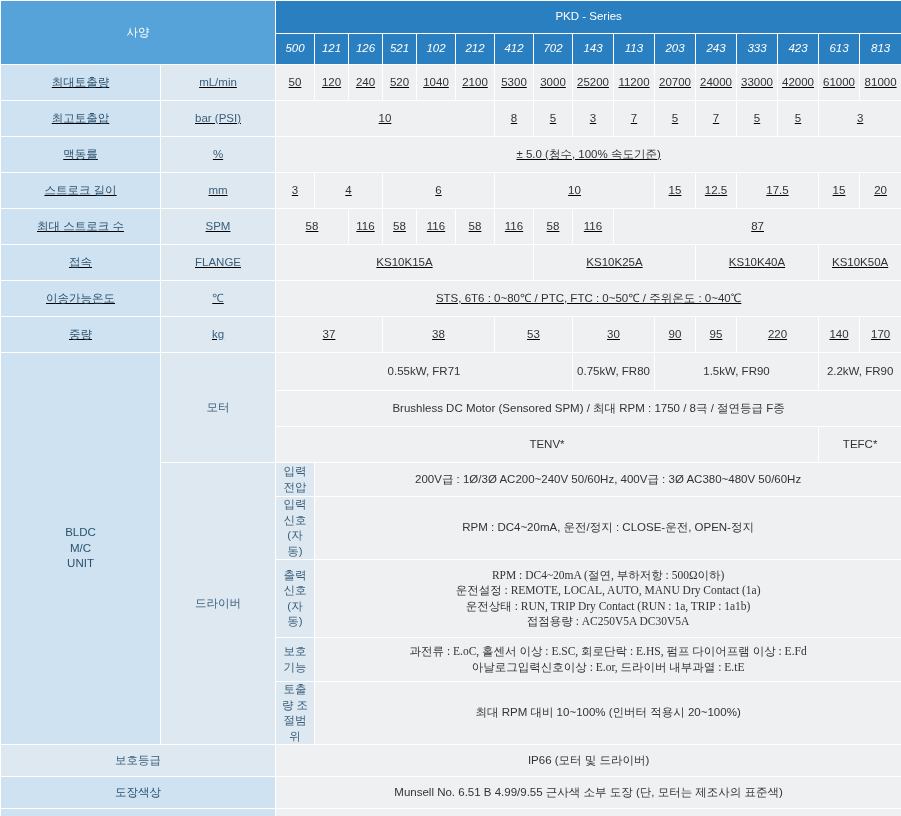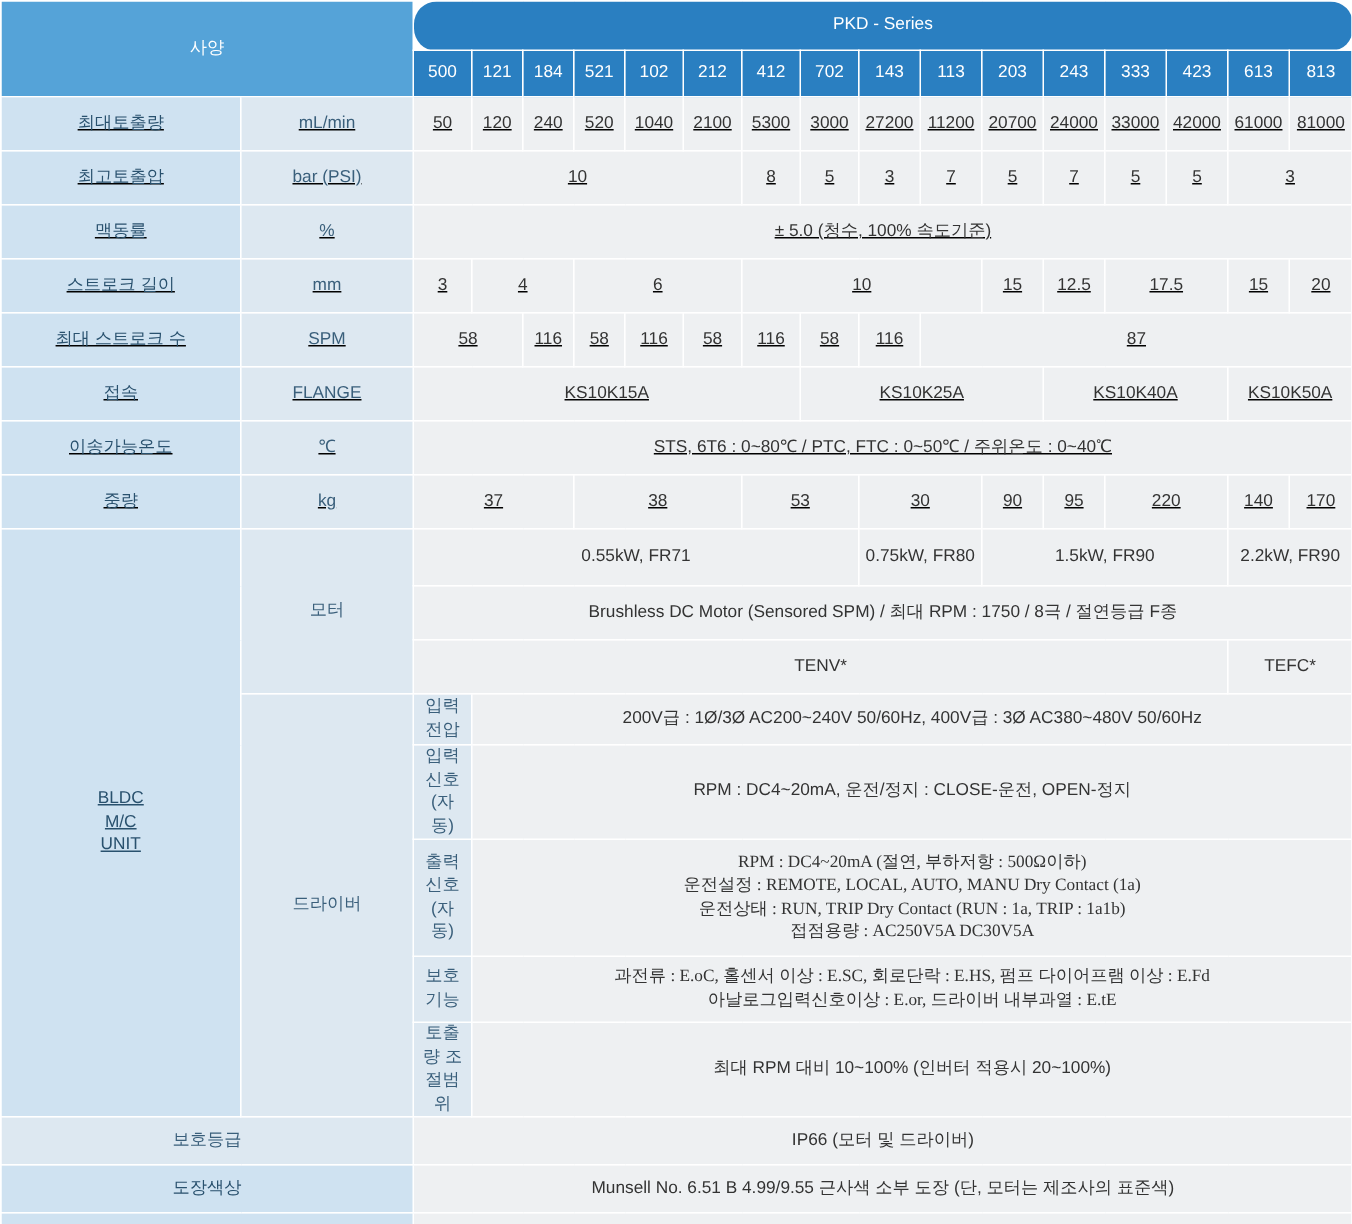--- a/index.html
+++ b/index.html
@@ -31,28 +31,28 @@
     font-weight: normal;
     line-height: 1.35;
   }
   
   .hdr-main {
     background: #2a7fc1 !important;
     color: #ffffff !important;
     font-size: 13px;
     font-weight: bold;
     height: 33px;
-    border-radius: 15px;
   }
   .hdr-sub {
     background: #2a7fc1 !important;
     color: #ffffff !important;
     font-size: 12px;
     font-weight: bold;
     height: 31px;
+    font-style: italic;
   }
   .hdr-spec {
     background: #55a3d8 !important;
     color: #ffffff !important;
     font-size: 13px;
     font-weight: bold;
     text-align: left;
     padding-left: 12px;
   }
   
@@ -76,21 +76,20 @@
     text-align: center;
     margin-top: 28px;
   }
   .lab-blue-dark {
     background: #cfe2f1 !important;
     color: #29516e !important;
     text-align: left;
     padding-left: 10px;
     font-size: 11.5px;
     vertical-align: middle;
-    text-decoration: underline;
   }
   .cell { background: #eef0f2 !important; }
   .bold { font-weight: bold; color: #222; }
   .small { font-size: 10.5px; }
   .multiline { line-height: 1.5; font-family: Liberation Serif, serif; }
   .r-h { height: 36px; text-decoration: underline; }
 </style>
 </head>
 <body>
 
@@ -119,21 +118,21 @@
 
     <tbody>
         <tr>
       <th class="hdr-spec" rowspan="2" colspan="2">사양</th>
       <th class="hdr-main" colspan="16">PKD - Series</th>
     </tr>
 
     <tr>
       <th class="hdr-sub">500</th>
       <th class="hdr-sub">121</th>
-      <th class="hdr-sub">184</th>
+      <th class="hdr-sub">126</th>
       <th class="hdr-sub">521</th>
       <th class="hdr-sub">102</th>
       <th class="hdr-sub">212</th>
       <th class="hdr-sub">412</th>
       <th class="hdr-sub">702</th>
       <th class="hdr-sub">143</th>
       <th class="hdr-sub">113</th>
       <th class="hdr-sub">203</th>
       <th class="hdr-sub">243</th>
       <th class="hdr-sub">333</th>
@@ -146,21 +145,21 @@
       <td class="lab1">최대토출량</td>
       <td class="lab2">mL/min</td>
       <td class="cell">50</td>
       <td class="cell">120</td>
       <td class="cell">240</td>
       <td class="cell">520</td>
       <td class="cell">1040</td>
       <td class="cell">2100</td>
       <td class="cell">5300</td>
       <td class="cell">3000</td>
-      <td class="cell">27200</td>
+      <td class="cell">25200</td>
       <td class="cell">11200</td>
       <td class="cell">20700</td>
       <td class="cell">24000</td>
       <td class="cell">33000</td>
       <td class="cell">42000</td>
       <td class="cell">61000</td>
       <td class="cell">81000</td>
     </tr>
 
     <tr class="r-h">

